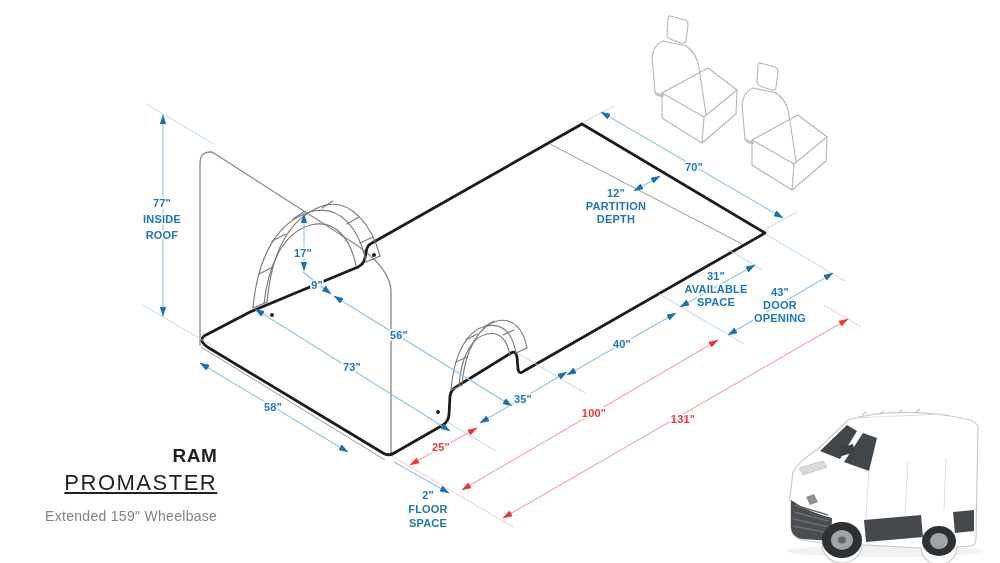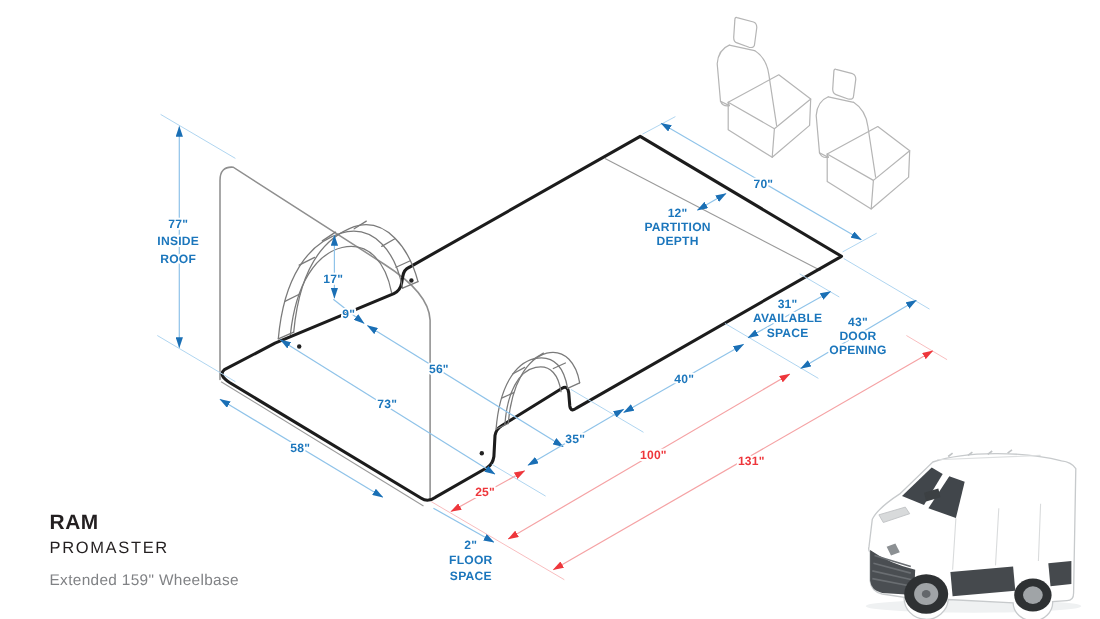--- a/index.html
+++ b/index.html
@@ -15,23 +15,23 @@
   .floor{stroke:#1c1c1c;stroke-width:2.8;fill:none;stroke-linejoin:round;stroke-linecap:round;}
   .wall{stroke:#8f8f8f;stroke-width:1.4;fill:none;stroke-linecap:round;}
   .ww{stroke:#7a7a7a;stroke-width:1.15;fill:none;stroke-linecap:round;}
   .seat{stroke:#b5b5b5;stroke-width:1.1;fill:none;stroke-linejoin:round;stroke-linecap:round;}
   .gthin{stroke:#9a9a9a;stroke-width:1;fill:none;}
   
   .lb{font:700 11px "Liberation Sans",sans-serif;fill:#1b76bc;text-anchor:middle;
       paint-order:stroke fill;stroke:#ffffff;stroke-width:3.5px;stroke-linejoin:round;letter-spacing:.2px;}
   .lr{fill:#ee363b;}
   
-  .brand{position:absolute;left:45px;top:465px;color:#231f20;}
+  .brand{position:absolute;left:45px;top:445px;color:#231f20;text-align:right;}
   .brand .ram{font-size:19px;font-weight:700;letter-spacing:.5px;}
-  .brand .model{font-size:15px;font-weight:400;letter-spacing:1.5px;margin-top:3px;}
+  .brand .model{font-size:22px;font-weight:400;letter-spacing:1.5px;margin-top:3px;text-decoration:underline;}
   .brand .sub{font-size:14px;color:#808285;margin-top:12px;letter-spacing:.3px;}
 </style>
 </head>
 <body>
 
 <div id="stage">
   <svg id="diagram" width="1000" height="563" viewBox="0 0 1000 563">
     <defs>
       <marker id="ab" orient="auto" markerWidth="9" markerHeight="6" viewBox="0 0 9 6" refX="8.5" refY="3">
         <path d="M0,0L9,3L0,6Z" fill="#1a6fb5"></path>

